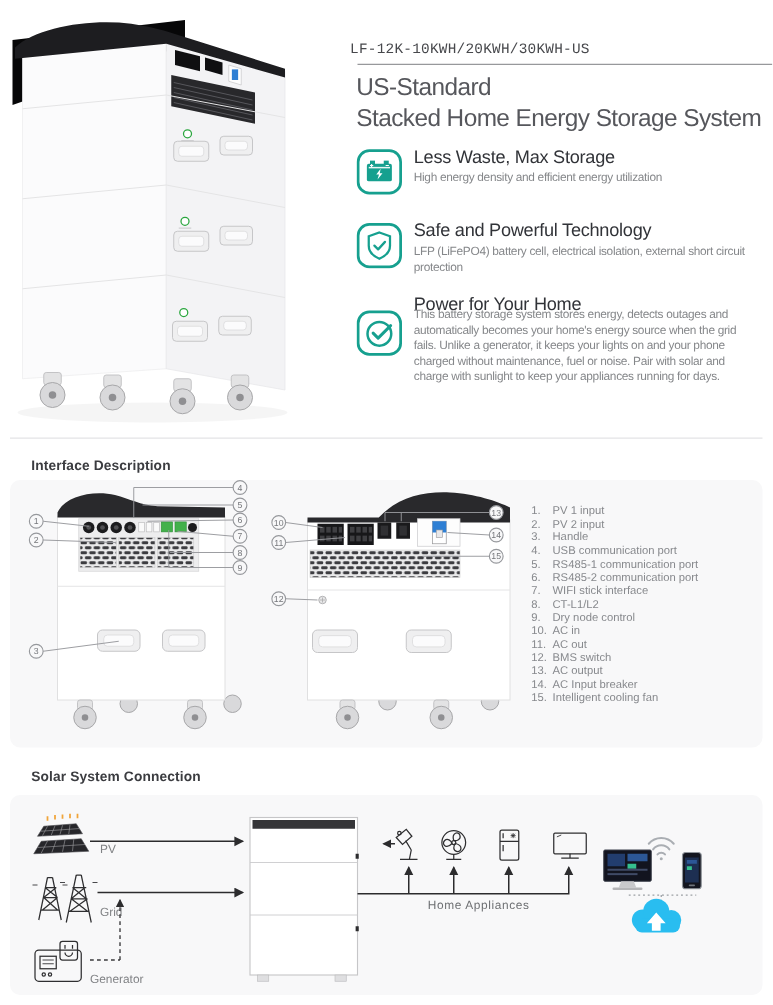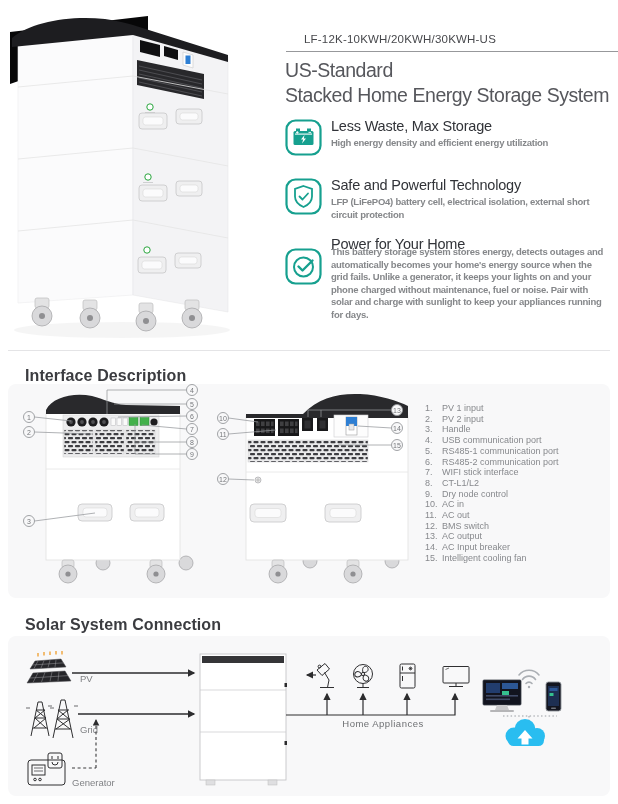--- a/index.html
+++ b/index.html
@@ -1,26 +1,26 @@
 <!DOCTYPE html>
 <html><head>
 <meta charset="utf-8">
 <style>
   html,body{margin:0;padding:0;background:#fff;}
   body{font-family:"Liberation Sans",sans-serif;}
   .page{position:relative;width:618px;height:804px;background:#ffffff;overflow:hidden;}
   .abs{position:absolute;}
-  .model{left:304px;top:33px;font-size:11.5px;color:#47484c;letter-spacing:.2px;}
+  .model{left:280px;top:33px;font-size:11.5px;color:#47484c;letter-spacing:.2px;font-family:Liberation Mono, monospace;}
   .model-rule{left:286px;top:51px;width:332px;height:1px;background:#97989b;}
   .title{left:285px;top:58px;width:330px;font-size:19.5px;line-height:25px;color:#56575c;letter-spacing:-.45px;}
   .icon-box{width:37px;height:37px;}
   .feat-title{font-size:14.5px;font-weight:normal;color:#313338;letter-spacing:-.2px;}
-  .feat-desc{font-size:9.5px;line-height:12.6px;color:#85878a;letter-spacing:-.25px;font-weight:bold;}
+  .feat-desc{font-size:9.5px;line-height:12.6px;color:#85878a;letter-spacing:-.25px;}
   .divider{left:8px;top:350px;width:602px;height:1px;background:#e4e4e6;}
-  .sec-head{font-size:16px;font-weight:bold;color:#3b3c40;letter-spacing:.1px;}
+  .sec-head{font-size:11px;font-weight:bold;color:#3b3c40;letter-spacing:.1px;}
   .panel{background:#f8f8f9;border-radius:8px;}
   .ports-list{left:425px;top:403px;width:180px;font-size:9px;line-height:10.7px;color:#87898d;}
   .port-row{display:flex;}
   .port-num{width:17px;flex:none;}
   svg text{font-family:"Liberation Sans",sans-serif;}
   .callout-c{stroke:#96989c;stroke-width:.9;fill:#f8f8f9;}
   .callout-t{font-size:7px;fill:#75777b;text-anchor:middle;}
   .leader{stroke:#96989c;stroke-width:.75;fill:none;}
   .dev-body{fill:#ffffff;stroke:#e0e0e1;stroke-width:.8;}
   .seam{stroke:#e4e4e5;stroke-width:.8;}

